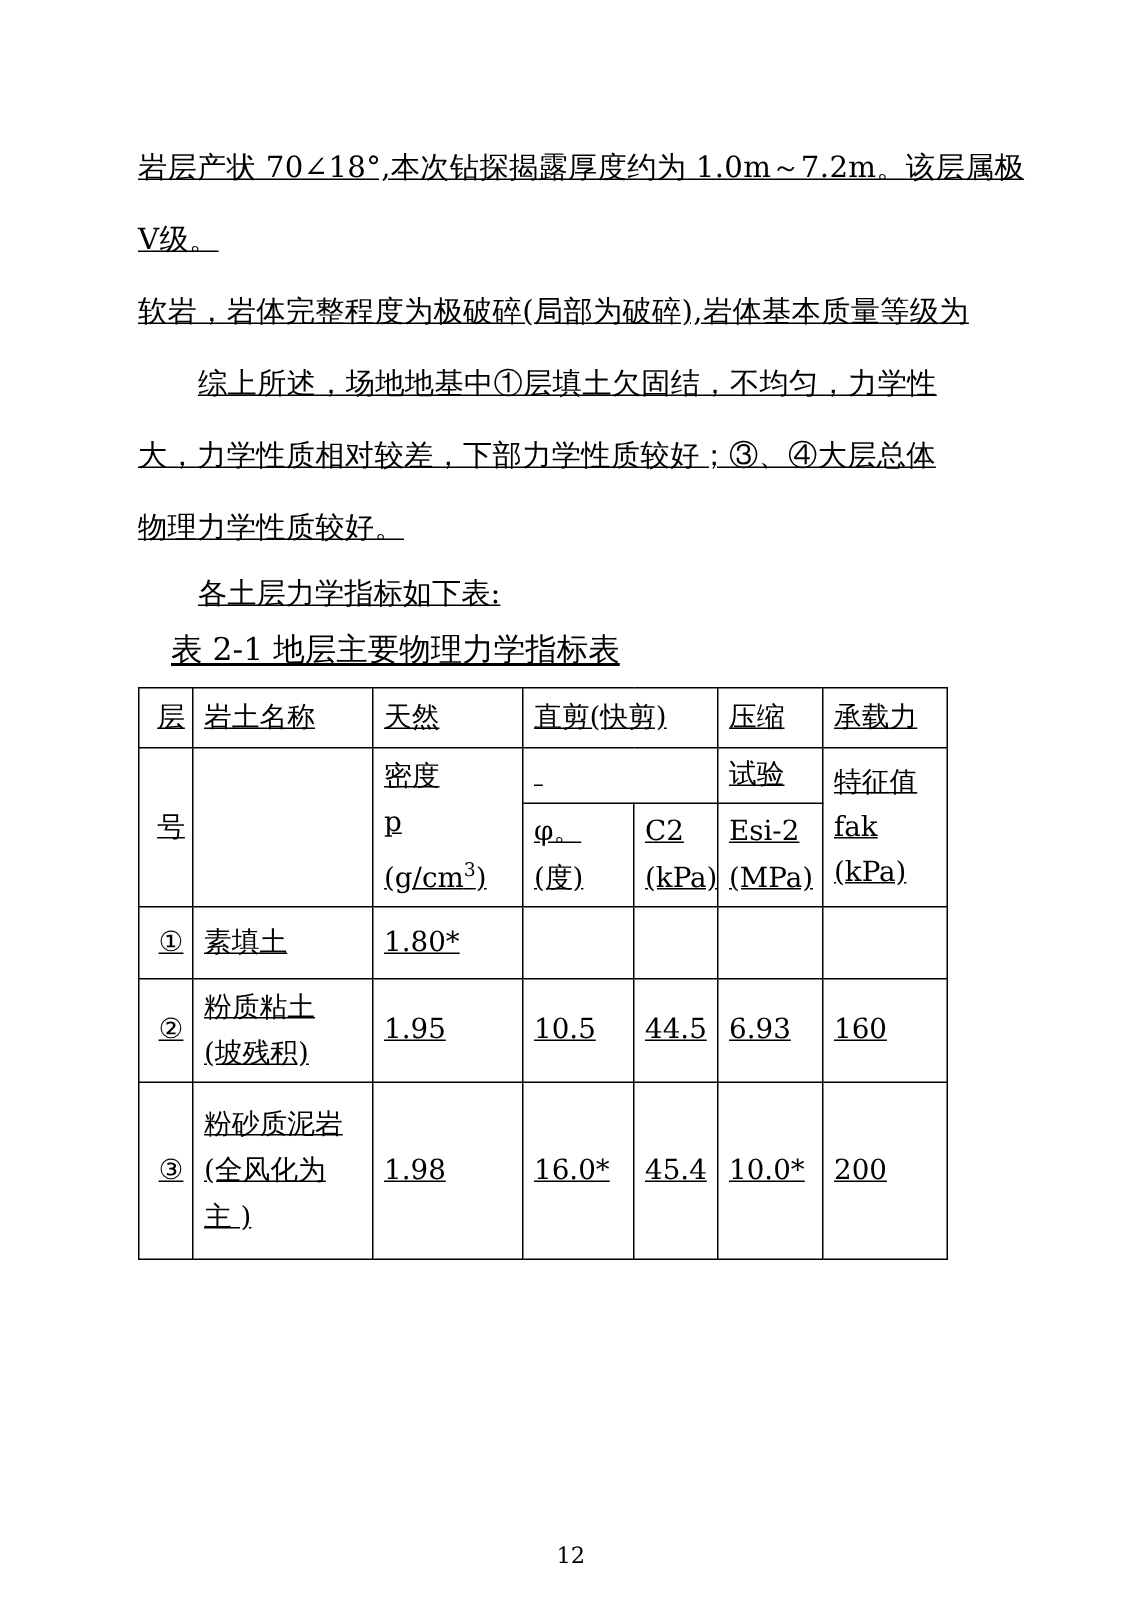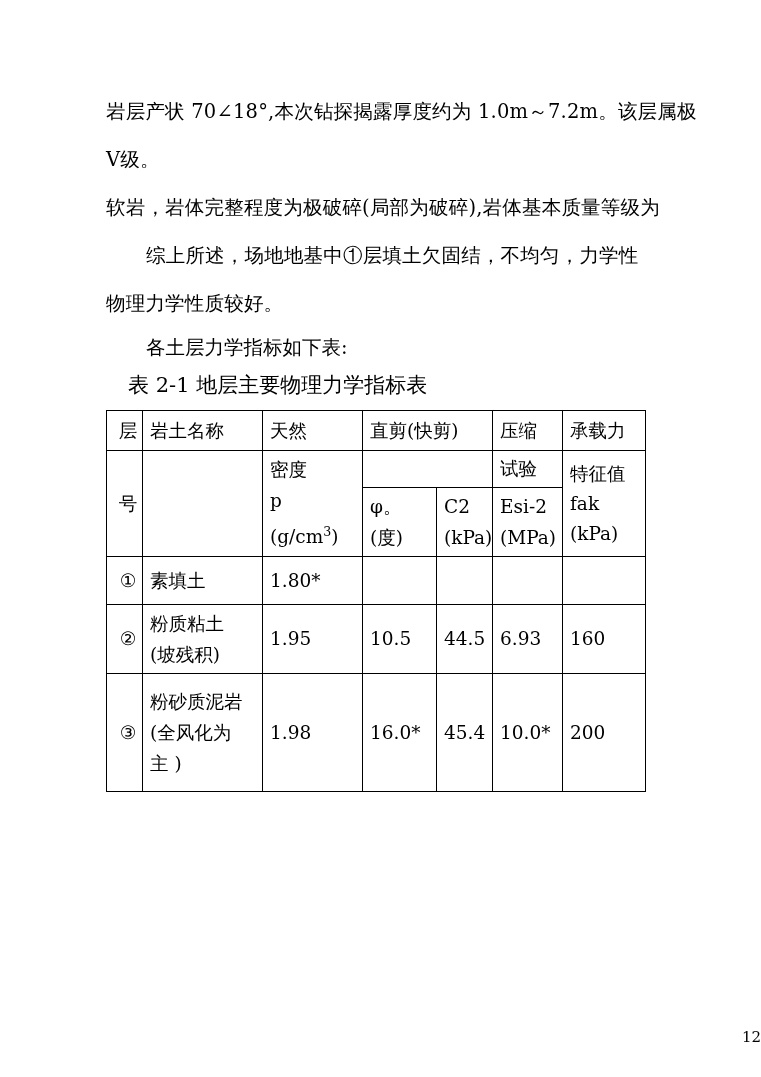--- a/index.html
+++ b/index.html
@@ -15,23 +15,24 @@
   #page {
     position: relative;
     width: 761px;
     height: 1077px;
     background: #ffffff;
     overflow: hidden;
     box-sizing: border-box;
   }
   #content {
     position: absolute;
-    left: 106px;
+    left: 92px;
     top: 88px;
     width: 540px;
+    text-decoration: underline;
   }
   p.body-line {
     margin: 0;
     font-size: 19.5px;
     line-height: 48px;
     letter-spacing: 0.2px;
     white-space: nowrap;
   }
   p.indent-2 {
     text-indent: 40px;
@@ -89,39 +90,40 @@
   .circ-num {
     font-size: 19px;
     letter-spacing: 0;
   }
 
   .pagenum {
     position: absolute;
     left: 0;
     top: 1028px;
     width: 761px;
-    text-align: right;
+    text-align: center;
     font-size: 15px;
     font-family: "DejaVu Serif", "Liberation Serif", serif;
   }
 </style>
 </head>
 <body>
 
 <div id="page">
   <div id="content">
 
     <div class="para-block">
       <p class="body-line">岩层产状 70∠18°,本次钻探揭露厚度约为 1.0m～7.2m。该层属极</p>
       <p class="body-line">Ⅴ级。</p>
       <p class="body-line">软岩，岩体完整程度为极破碎(局部为破碎),岩体基本质量等级为</p>
     </div>
 
     <div class="para-block">
       <p class="body-line indent-2">综上所述，场地地基中①层填土欠固结，不均匀，力学性</p>
+      <p class="body-line">大，力学性质相对较差，下部力学性质较好；③、④大层总体</p>
       <p class="body-line">物理力学性质较好。</p>
     </div>
 
     <p class="caption-line">各土层力学指标如下表:</p>
     <p class="caption-tight">表 2-1 地层主要物理力学指标表</p>
 
     <table class="geo-table">
       <colgroup>
         <col style="width:36px">
           <col style="width:120px">

